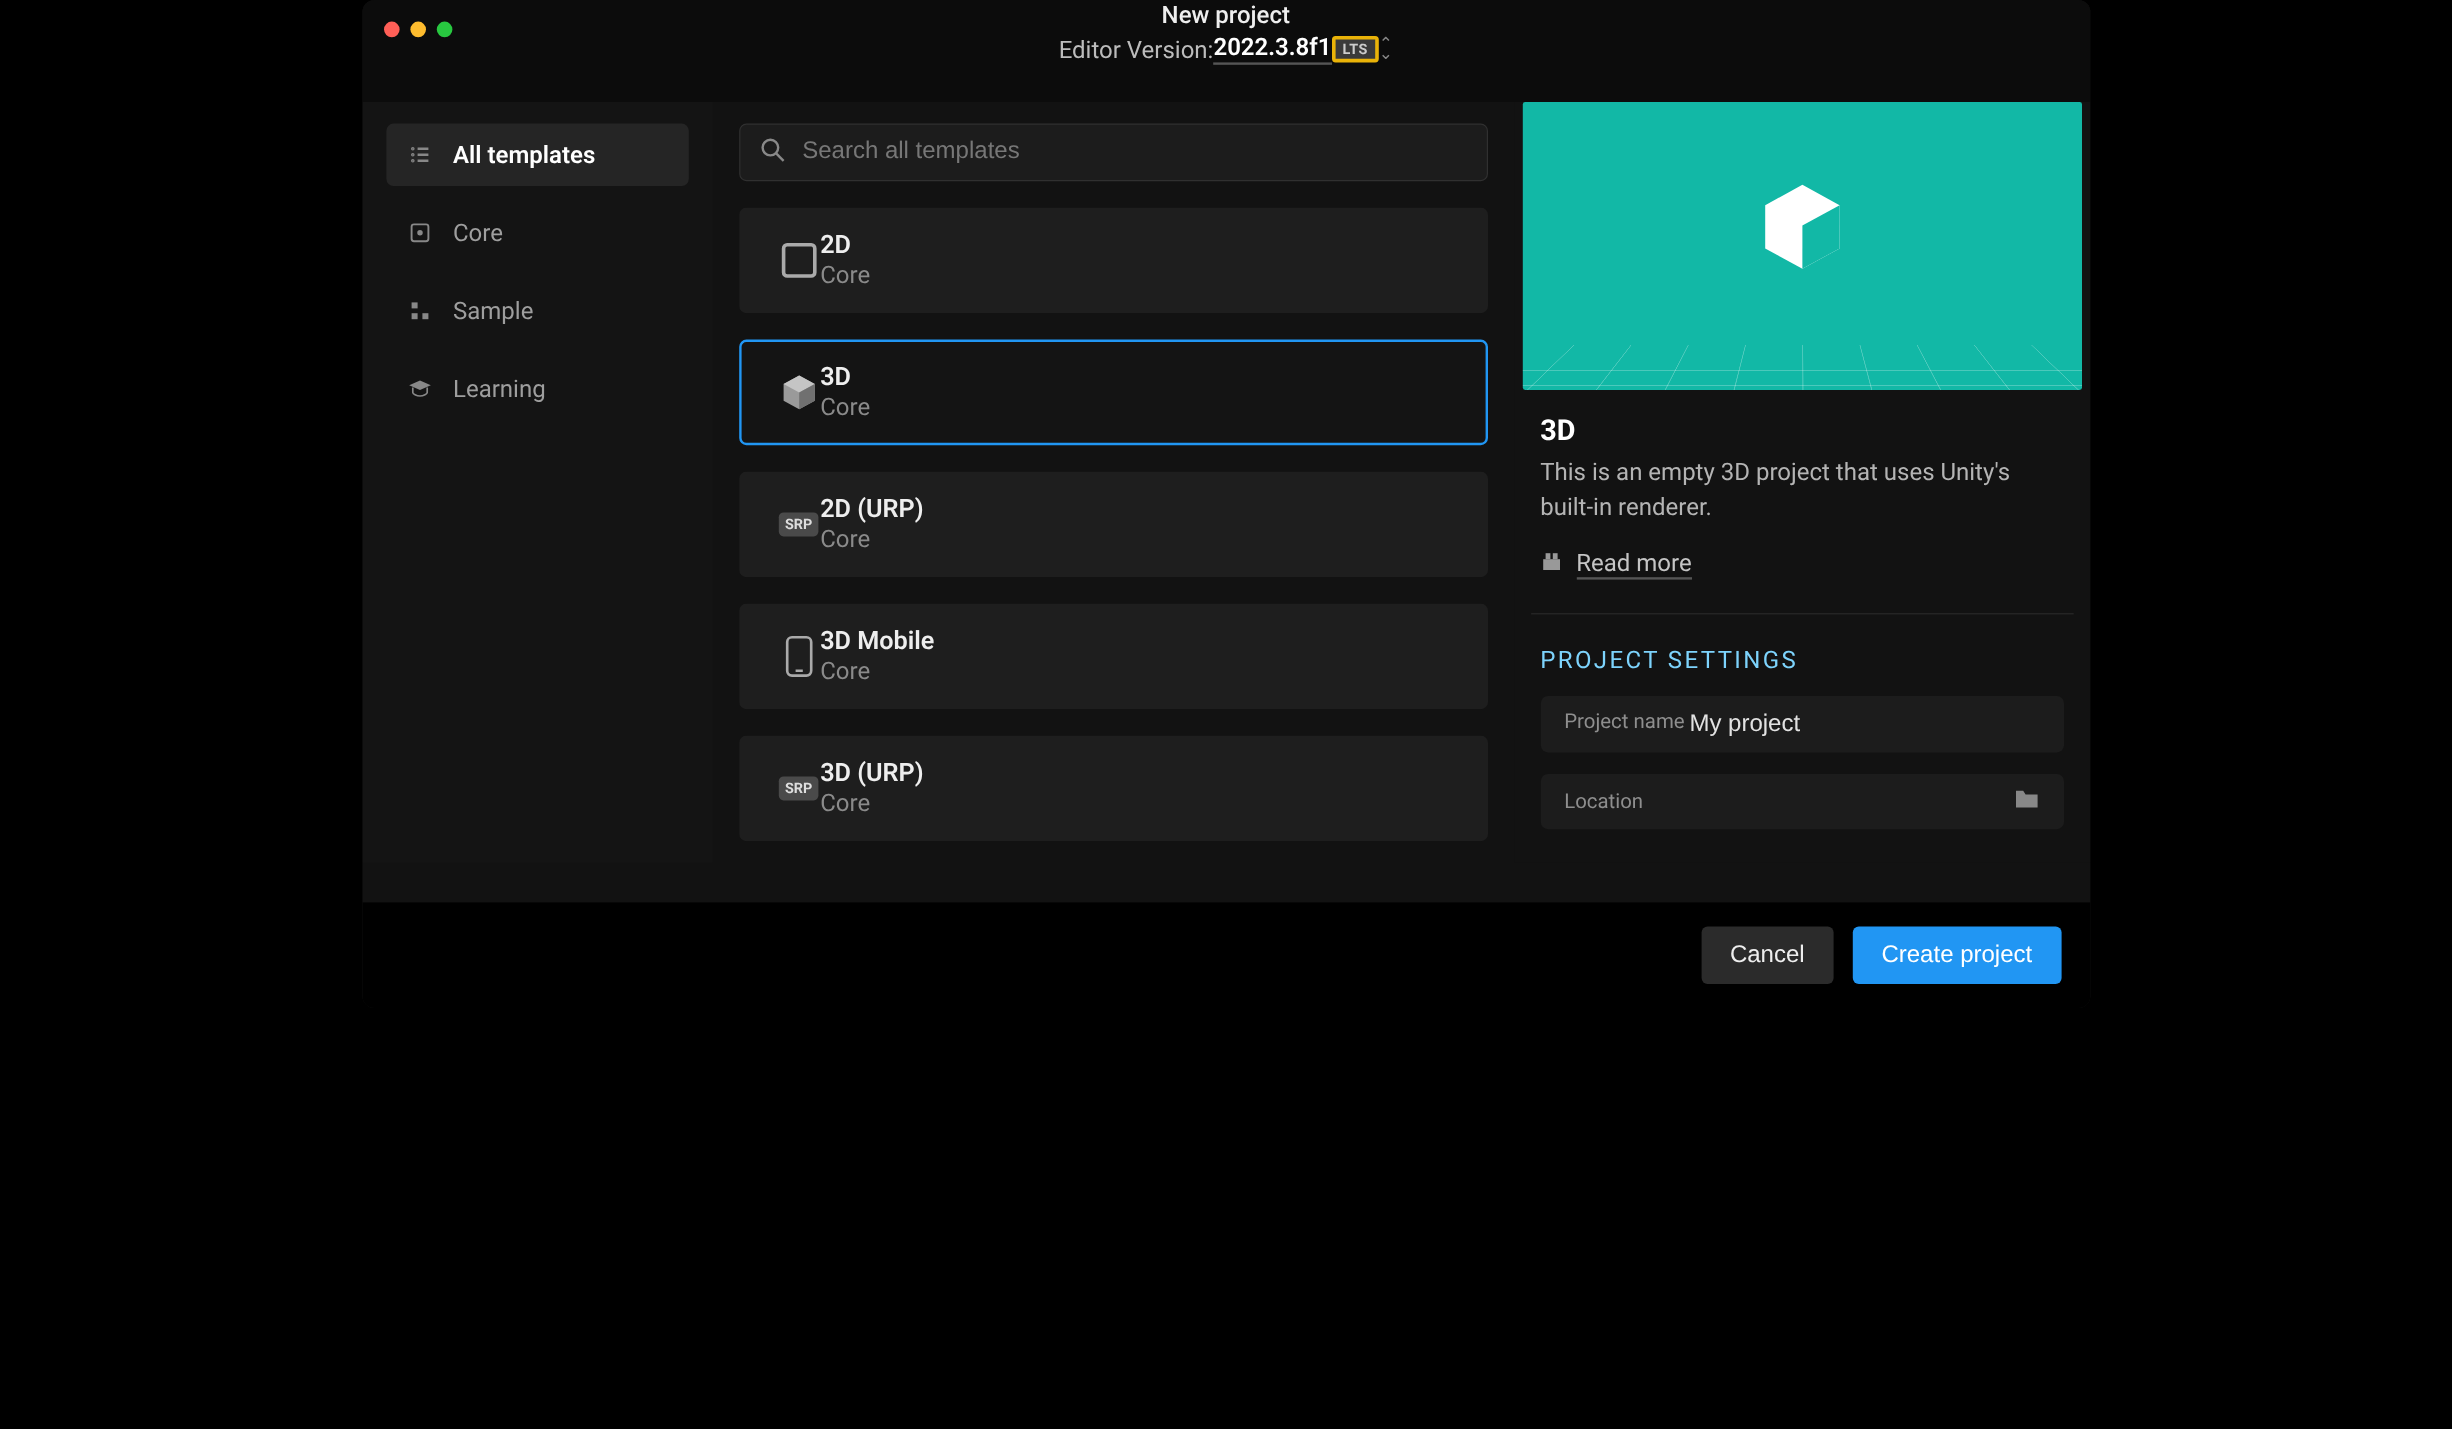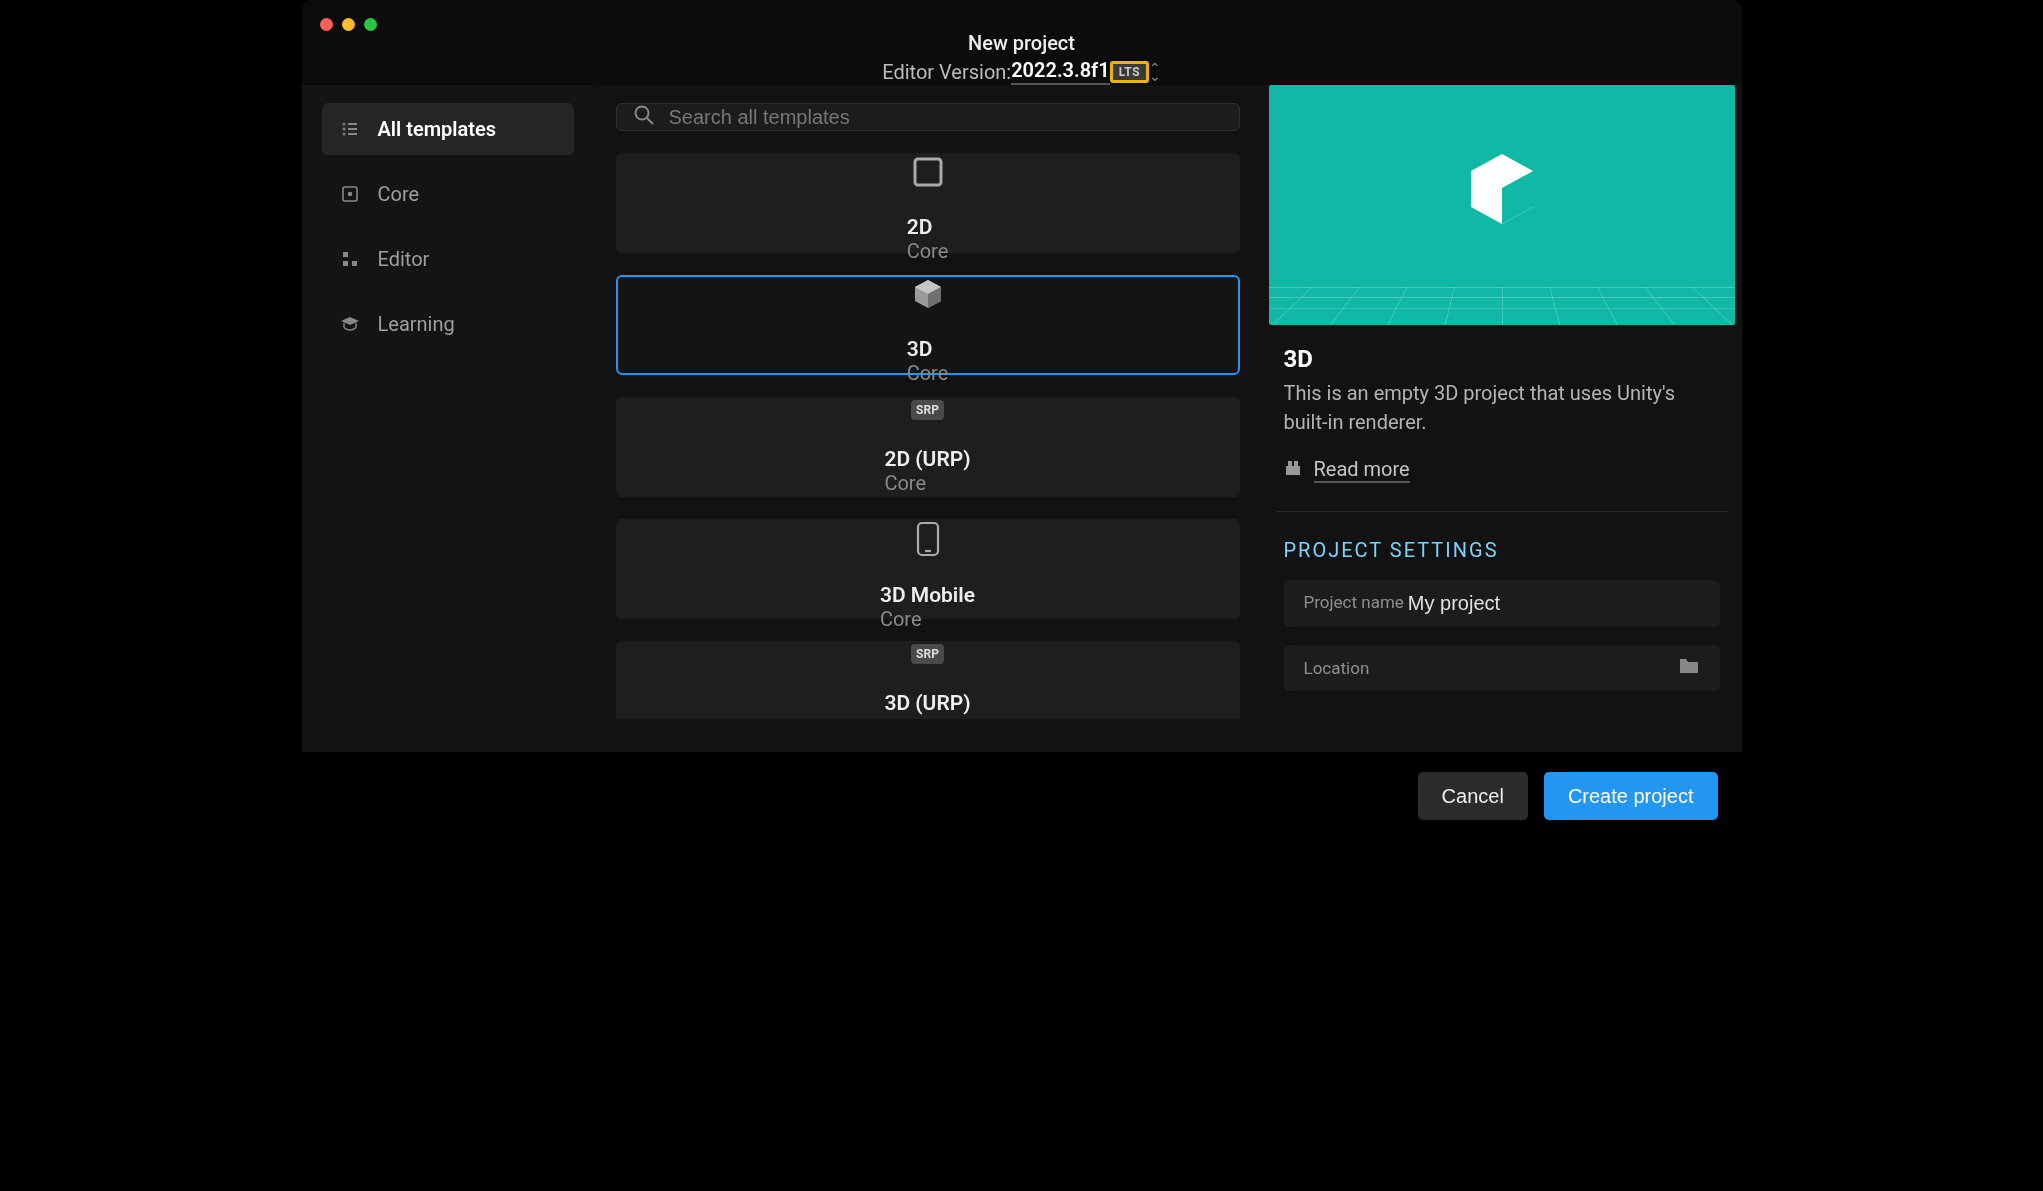--- a/index.html
+++ b/index.html
@@ -20,21 +20,21 @@
     flex-direction: column;
     overflow: hidden;
     position: relative;
   }
   .titlebar {
     height: 85px;
     background: #0c0c0c;
     display: flex;
     flex-direction: column;
     align-items: center;
-    justify-content: flex-end;
+    justify-content: flex-start;
     position: relative;
   }
   .traffic-lights {
     position: absolute;
     left: 18px;
     top: 18px;
     display: flex;
     gap: 9px;
   }
   .traffic-light {
@@ -147,24 +147,22 @@
     flex: 1;
   }
   .search-box input::placeholder { color: #777; }
   .template-card {
     background: #1e1e1e;
     border-radius: 6px;
     height: 100px;
     display: flex;
     align-items: center;
     padding: 0 30px;
-    gap: 26px;
     cursor: pointer;
     border: 2px solid transparent;
-    flex-direction: column;
   }
   .template-card.selected {
     background: #141414;
     border: 2px solid #2196f3;
   }
   .tpl-icon {
     width: 36px;
     height: 36px;
     display: flex;
     align-items: center;
@@ -352,21 +350,21 @@
         <span>Core</span>
       </div>
       <div class="side-item">
         <span class="side-icon">
           <svg width="18" height="18" viewBox="0 0 18 18" fill="currentColor">
               <rect x="2" y="2" width="5" height="5"></rect>
               <rect x="2" y="11" width="5" height="5"></rect>
               <rect x="11" y="11" width="5" height="5"></rect>
             </svg>
         </span>
-        <span>Editor</span>
+        <span>Sample</span>
       </div>
       <div class="side-item">
         <span class="side-icon">
           <svg width="20" height="18" viewBox="0 0 20 18" fill="currentColor">
               <path d="M10 2 L19 6 L10 10 L1 6 Z"></path>
               <path d="M4 8 v4 c0 1 3 3 6 3 s6-2 6-3 v-4" fill="none" stroke="currentColor" stroke-width="1.4"></path>
             </svg>
         </span>
         <span>Learning</span>
       </div>

